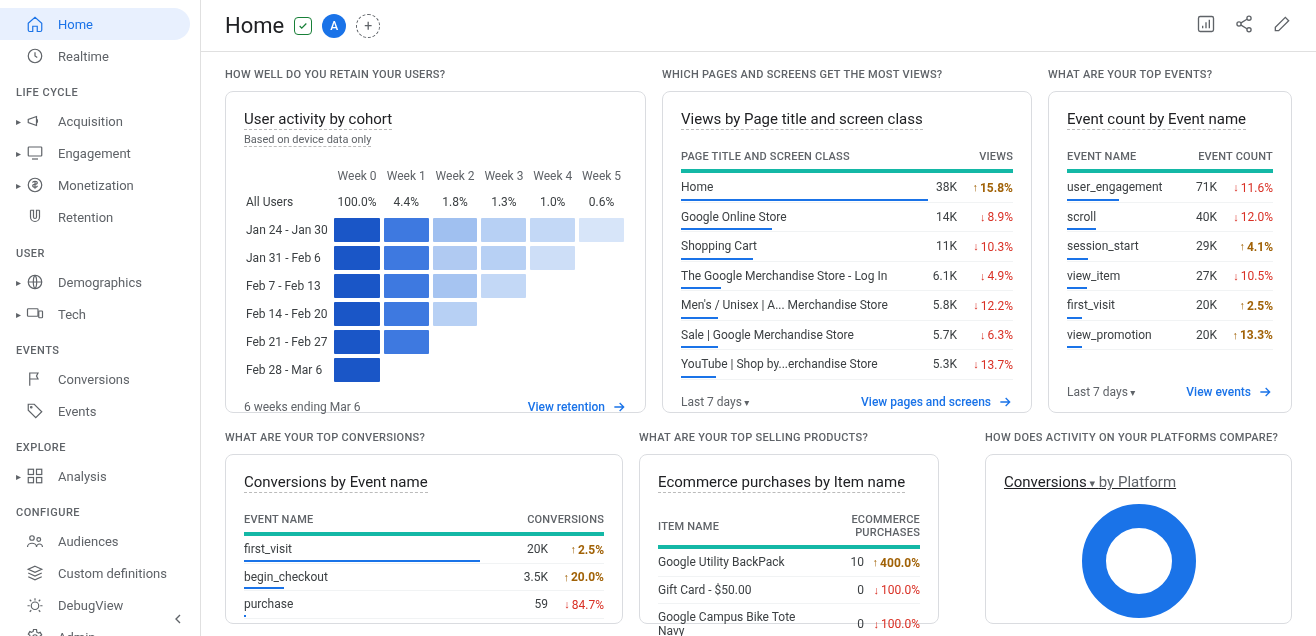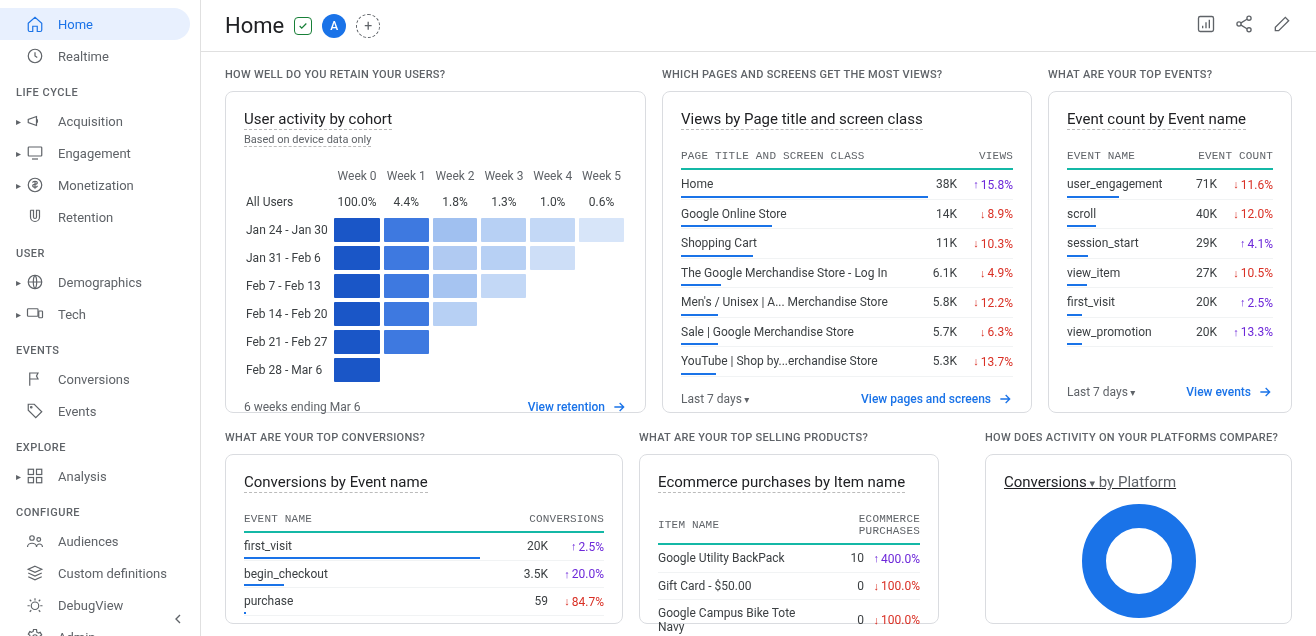--- a/index.html
+++ b/index.html
@@ -47,27 +47,27 @@
   .cohort-pct td { padding:4px 2px; color:#3c4043;}
 
   .card-footer { display:flex; justify-content:space-between; align-items:center; margin-top:auto; padding-top:14px; font-size:12px;}
   .footnote { color:#5f6368; font-size:12px;}
   .footnote .dd::after{ content:" ▾"; font-size:10px;}
   .link { color:#1a73e8; font-weight:500; display:inline-flex; align-items:center; gap:6px; cursor:pointer;}
   .link svg{ width:16px; height:16px; stroke:#1a73e8; fill:none; stroke-width:2;}
 
   
   .dtbl { width:100%; margin-top:14px; font-size:12px; border-collapse:collapse;}
-  .dtbl th { font-weight:500; color:#5f6368; font-size:11px; text-align:right; padding:6px 0 6px 0; border-bottom:2px solid #14b8a6; letter-spacing:.2px;font-family:Liberation Mono, monospace;}
+  .dtbl th { font-weight:500; color:#5f6368; font-size:11px; text-align:right; padding:6px 0 6px 0; border-bottom:4px solid #14b8a6; letter-spacing:.2px;}
   .dtbl th:first-child{ text-align:left;}
   .dtbl td { padding:7px 0; border-bottom:1px solid #f1f3f4; text-align:right; color:#3c4043;}
   .dtbl td:first-child{ text-align:left; position:relative;}
   .dtbl td .bar { position:absolute; left:0; bottom:1px; height:2px; background:#1a73e8;}
   .delta { display:inline-flex; align-items:center; gap:2px; font-size:12px;}
-  .up { color:#6d28d9;} .up::before{content:"↑"; font-size:11px;}
+  .up { color:#a16207;font-weight:bold;} .up::before{content:"↑"; font-size:11px;}
   .down { color:#d93025;} .down::before{content:"↓"; font-size:11px;}
 
   
   .donut-wrap{ display:flex; justify-content:center; padding-top:10px;}
 
   
   .row1 .col1{ width:421px;} .row1 .col2{ width:370px;} .row1 .col3{ flex:1;}
   .row1 .card{ height:322px;}
   .row2 .col1{ width:398px;} .row2 .col2{ width:300px;} .row2 .col3{ flex:1;margin-left:30px;}
   .row2 .card{ height:170px; padding-bottom:0;}

